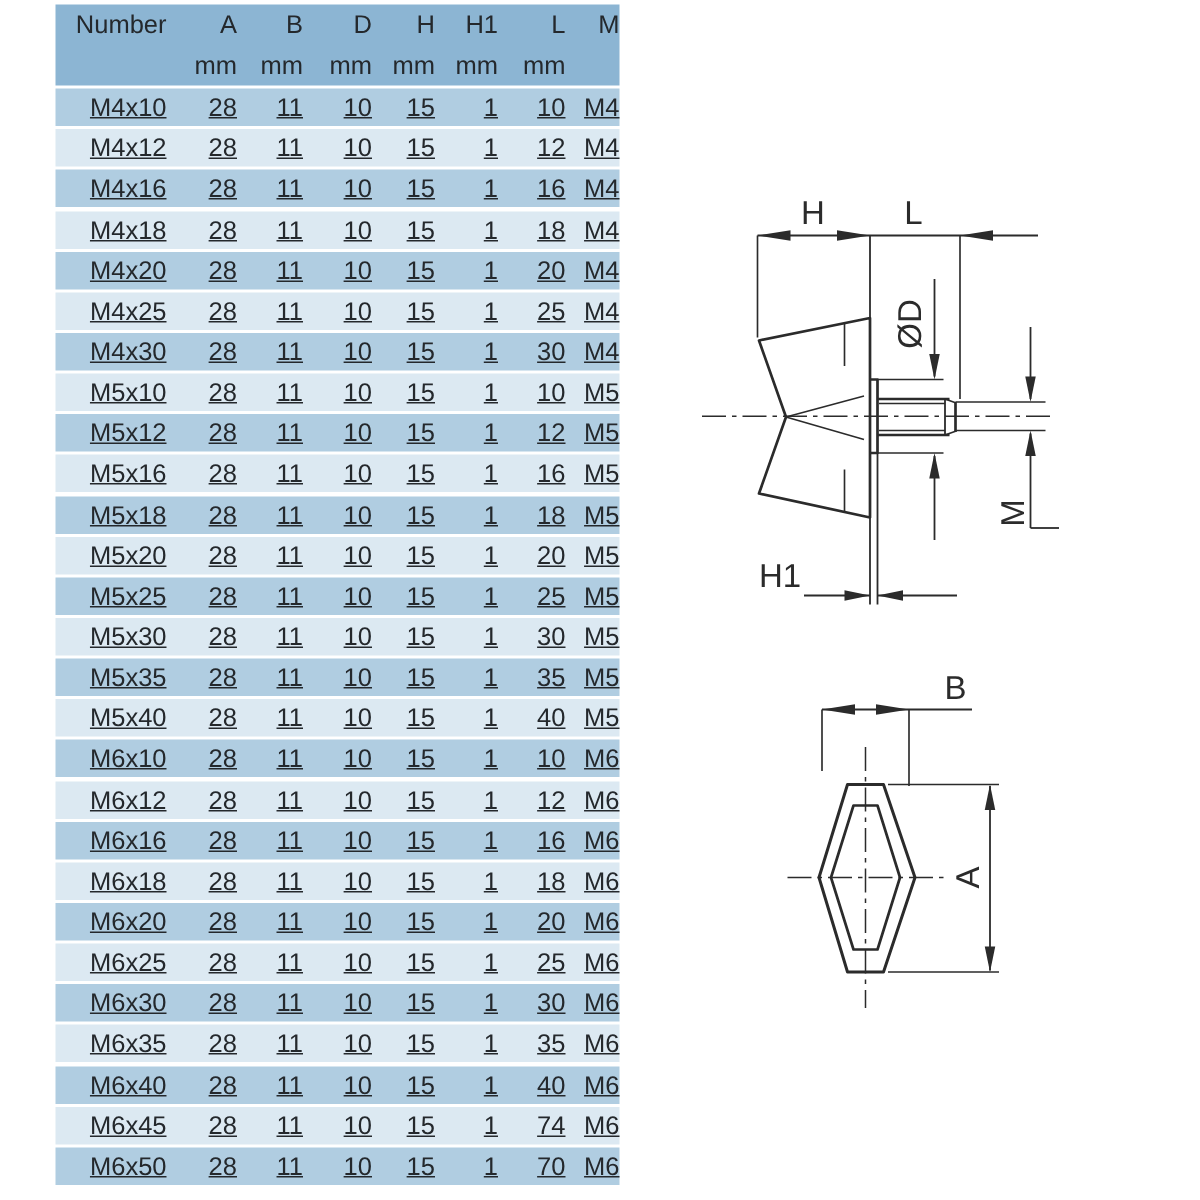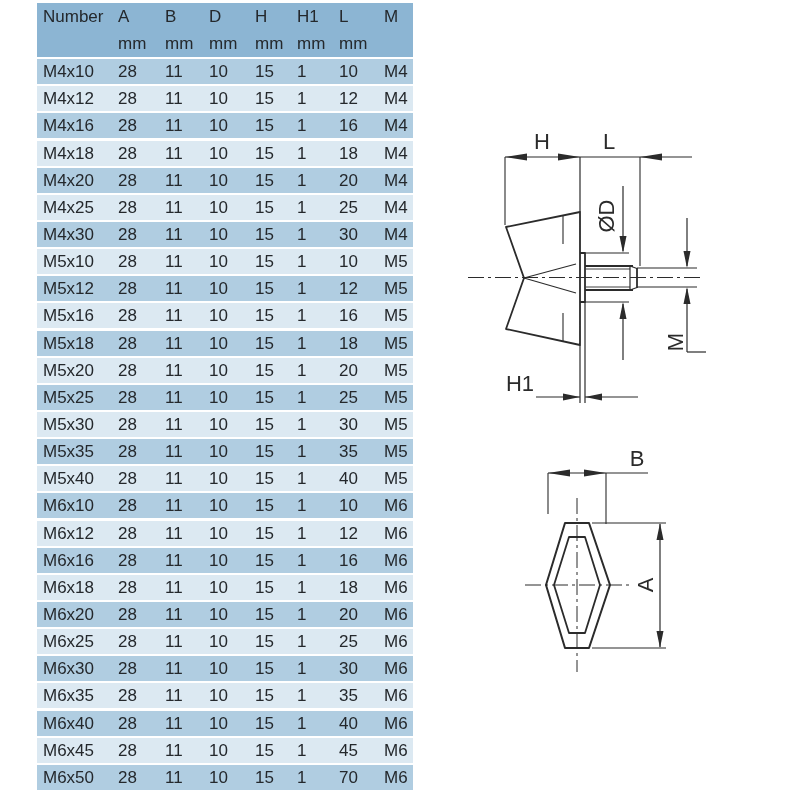--- a/index.html
+++ b/index.html
@@ -15,26 +15,27 @@
     font-family:"Liberation Sans",sans-serif;
   }
   
   .spec-table{
     position:absolute;left:37px;top:3px;width:376px;
     color:var(--table-text);font-size:17px;
   }
   .grid-line{
     display:grid;
     grid-template-columns:74px 47px 44px 46px 42px 42px 45px 36px;
+    text-align:right;
   }
   .thead{background:var(--header-bg);}
   .thead .grid-line{height:27px;line-height:27px;}
   .cell{padding-left:7px;white-space:nowrap;overflow:visible;}
   .col-number{padding-left:6px;}
-  .trow{height:25px;line-height:25px;margin-top:2.15px;}
+  .trow{height:25px;line-height:25px;margin-top:2.15px;text-decoration:underline;}
   .trow.odd{background:var(--row-odd);}
   .trow.even{background:var(--row-even);}
   
   .drawing{position:absolute;}
   #side-view{left:440px;top:120px;}
   #front-view{left:480px;top:430px;}
   svg line,svg polyline,svg polygon.open{stroke:var(--line-color);fill:none;}
   .ol{stroke-width:1.8;stroke-linejoin:round;}
   .ol2{stroke-width:2;stroke-linejoin:round;}
   .dl{stroke-width:1.2;}
@@ -324,21 +325,21 @@
         <div class="cell">40</div>
         <div class="cell">M6</div>
       </div>
       <div class="grid-line trow even">
         <div class="cell col-number">M6x45</div>
         <div class="cell">28</div>
         <div class="cell">11</div>
         <div class="cell">10</div>
         <div class="cell">15</div>
         <div class="cell">1</div>
-        <div class="cell">45</div>
+        <div class="cell">74</div>
         <div class="cell">M6</div>
       </div>
       <div class="grid-line trow odd">
         <div class="cell col-number">M6x50</div>
         <div class="cell">28</div>
         <div class="cell">11</div>
         <div class="cell">10</div>
         <div class="cell">15</div>
         <div class="cell">1</div>
         <div class="cell">70</div>

